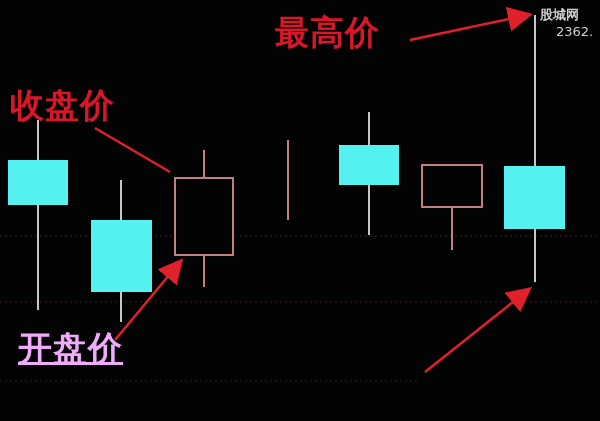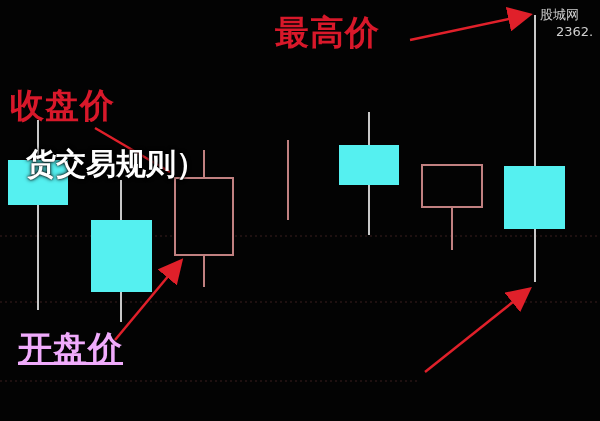--- a/index.html
+++ b/index.html
@@ -2,21 +2,21 @@
 <html><head>
 <meta charset="utf-8">
 <style>
   html, body { margin:0; padding:0; background:#000; }
   #stage { position:relative; width:600px; height:421px; background:#030303; overflow:hidden; font-family:"DejaVu Sans", sans-serif; }
   svg { position:absolute; left:0; top:0; }
   .label { position:absolute; font-size:34px; font-weight:bold; letter-spacing:1px; }
   .red { color:#d8182a; }
   .green { color:#f0abfc;text-decoration:underline; }
   .title { position:absolute; left:26px; top:138px; color:#ffffff; font-size:30px; font-weight:bold; line-height:52px; width:460px; text-shadow:0 0 4px #000, 0 0 2px #000; }
-  .wm { position:absolute; left:540px; top:6px; color:#cfcfcf; font-size:13px; }
+  .wm { position:absolute; left:540px; top:6px; color:#cfcfcf; font-size:13px;font-weight:bold; }
   .wm2 { position:absolute; left:556px; top:24px; color:#cfcfcf; font-size:13px; }
 </style>
 </head>
 <body>
 
 <div id="stage">
   <svg width="600" height="421">
 
     <g stroke="#3a1e1e" stroke-dasharray="2,3" stroke-width="1">
       <line x1="0" y1="236" x2="600" y2="236"></line>
@@ -72,15 +72,14 @@
   </svg>
 
   <div class="wm">股城网</div>
   <div class="wm2">2362.</div>
 
   <div class="label red" style="left:10px; top:83px;">收盘价</div>
   <div class="label red" style="left:275px; top:10px;">最高价</div>
   <div class="label green" style="left:18px; top:326px;">开盘价</div>
 
   <div class="title">
-    <div>货交易规则）</div>
   </div>
 </div>
 
 </body></html>

